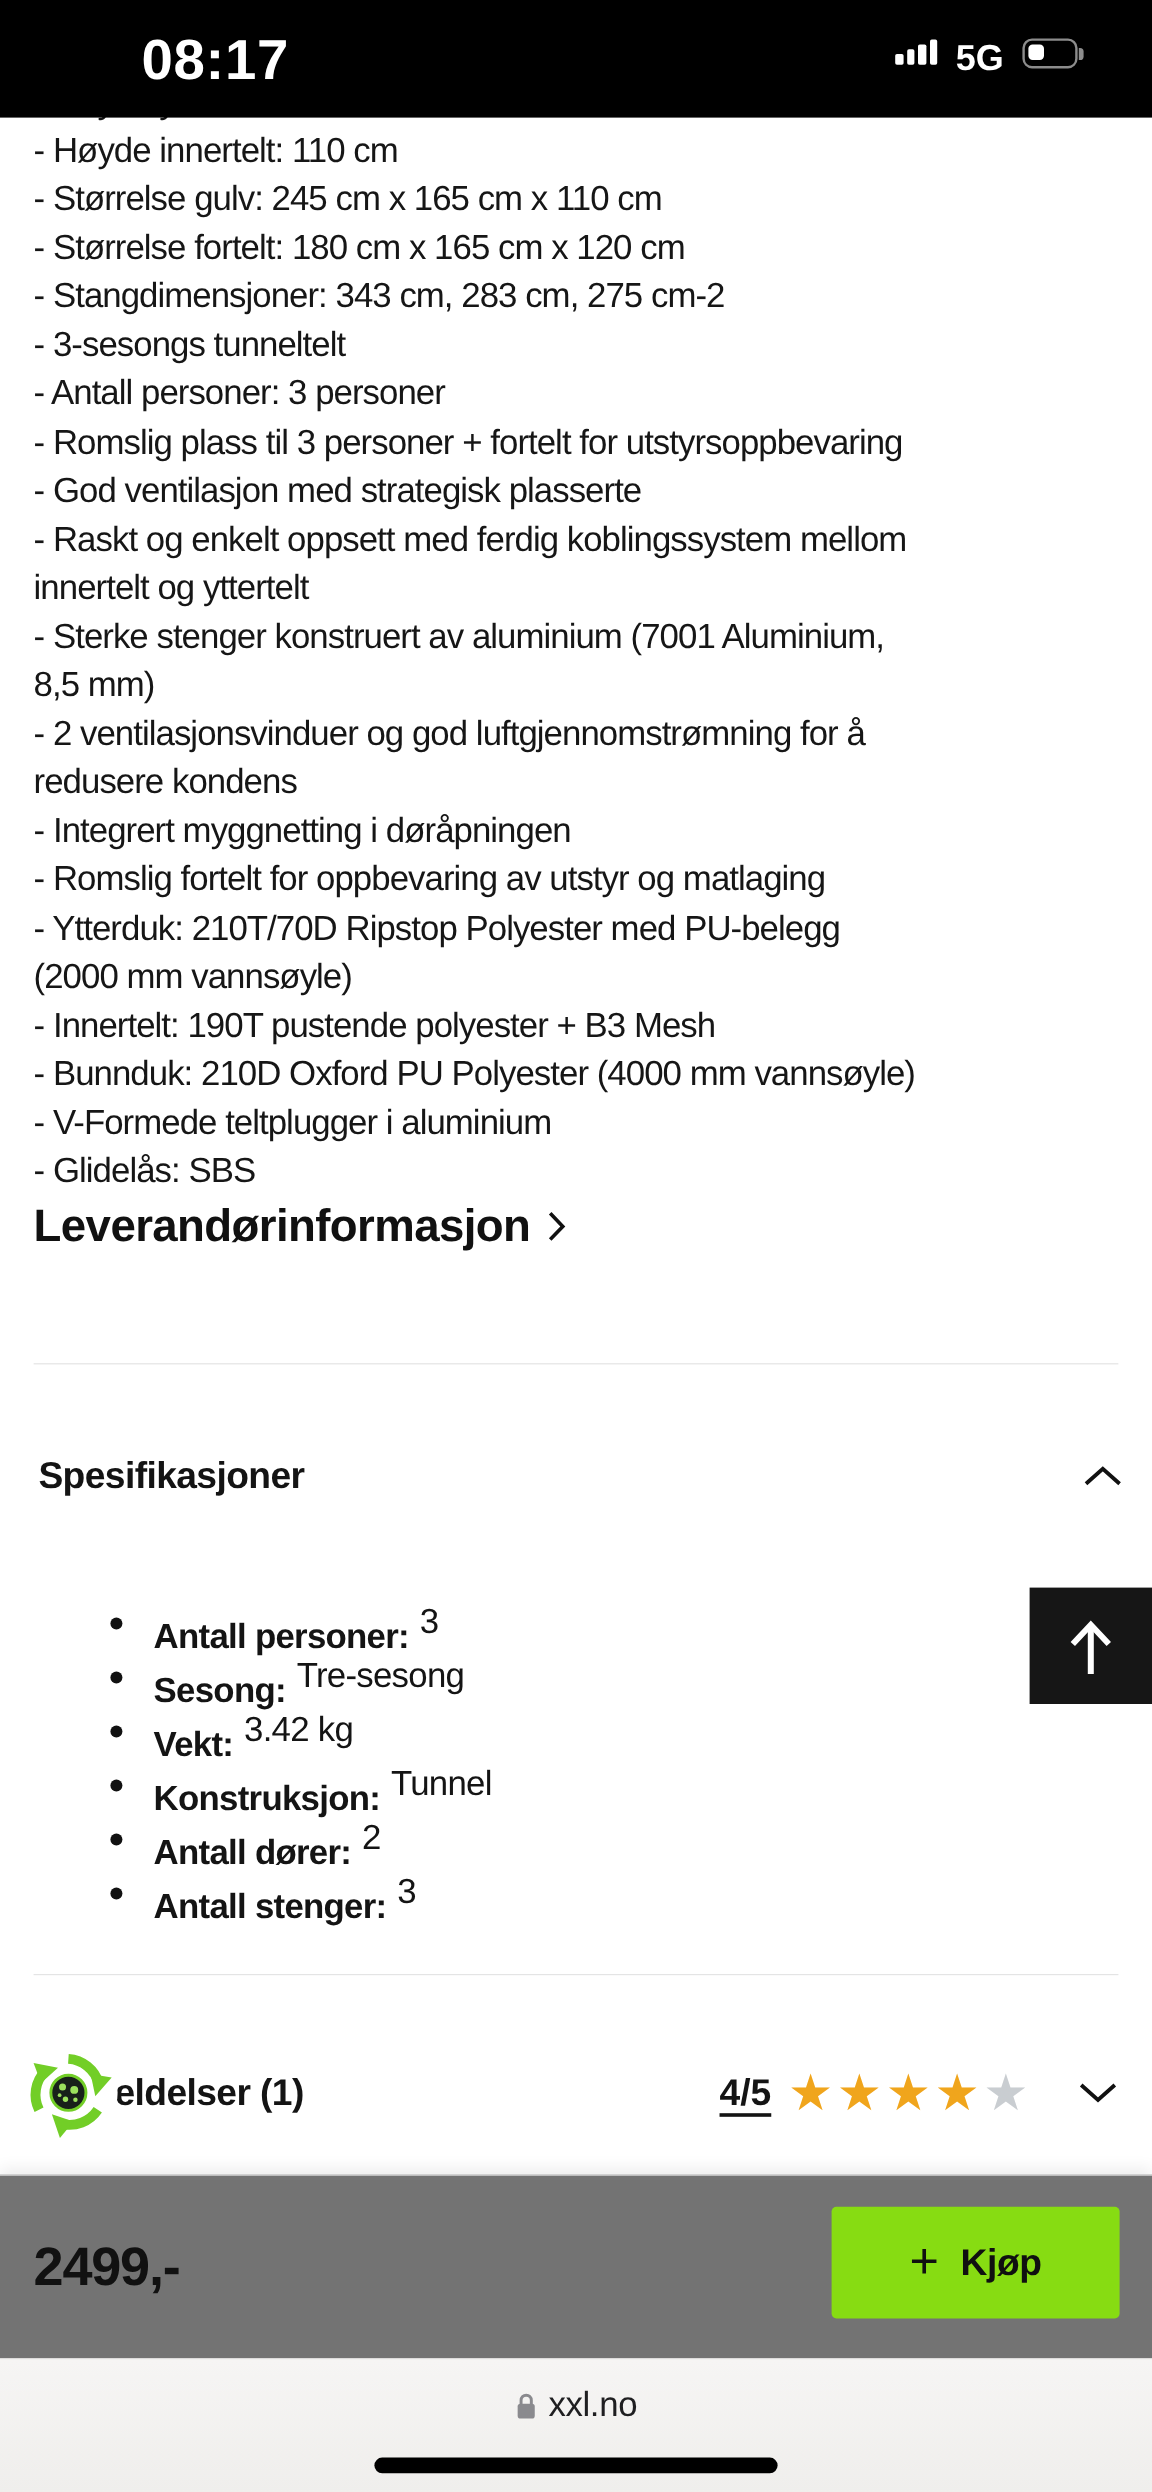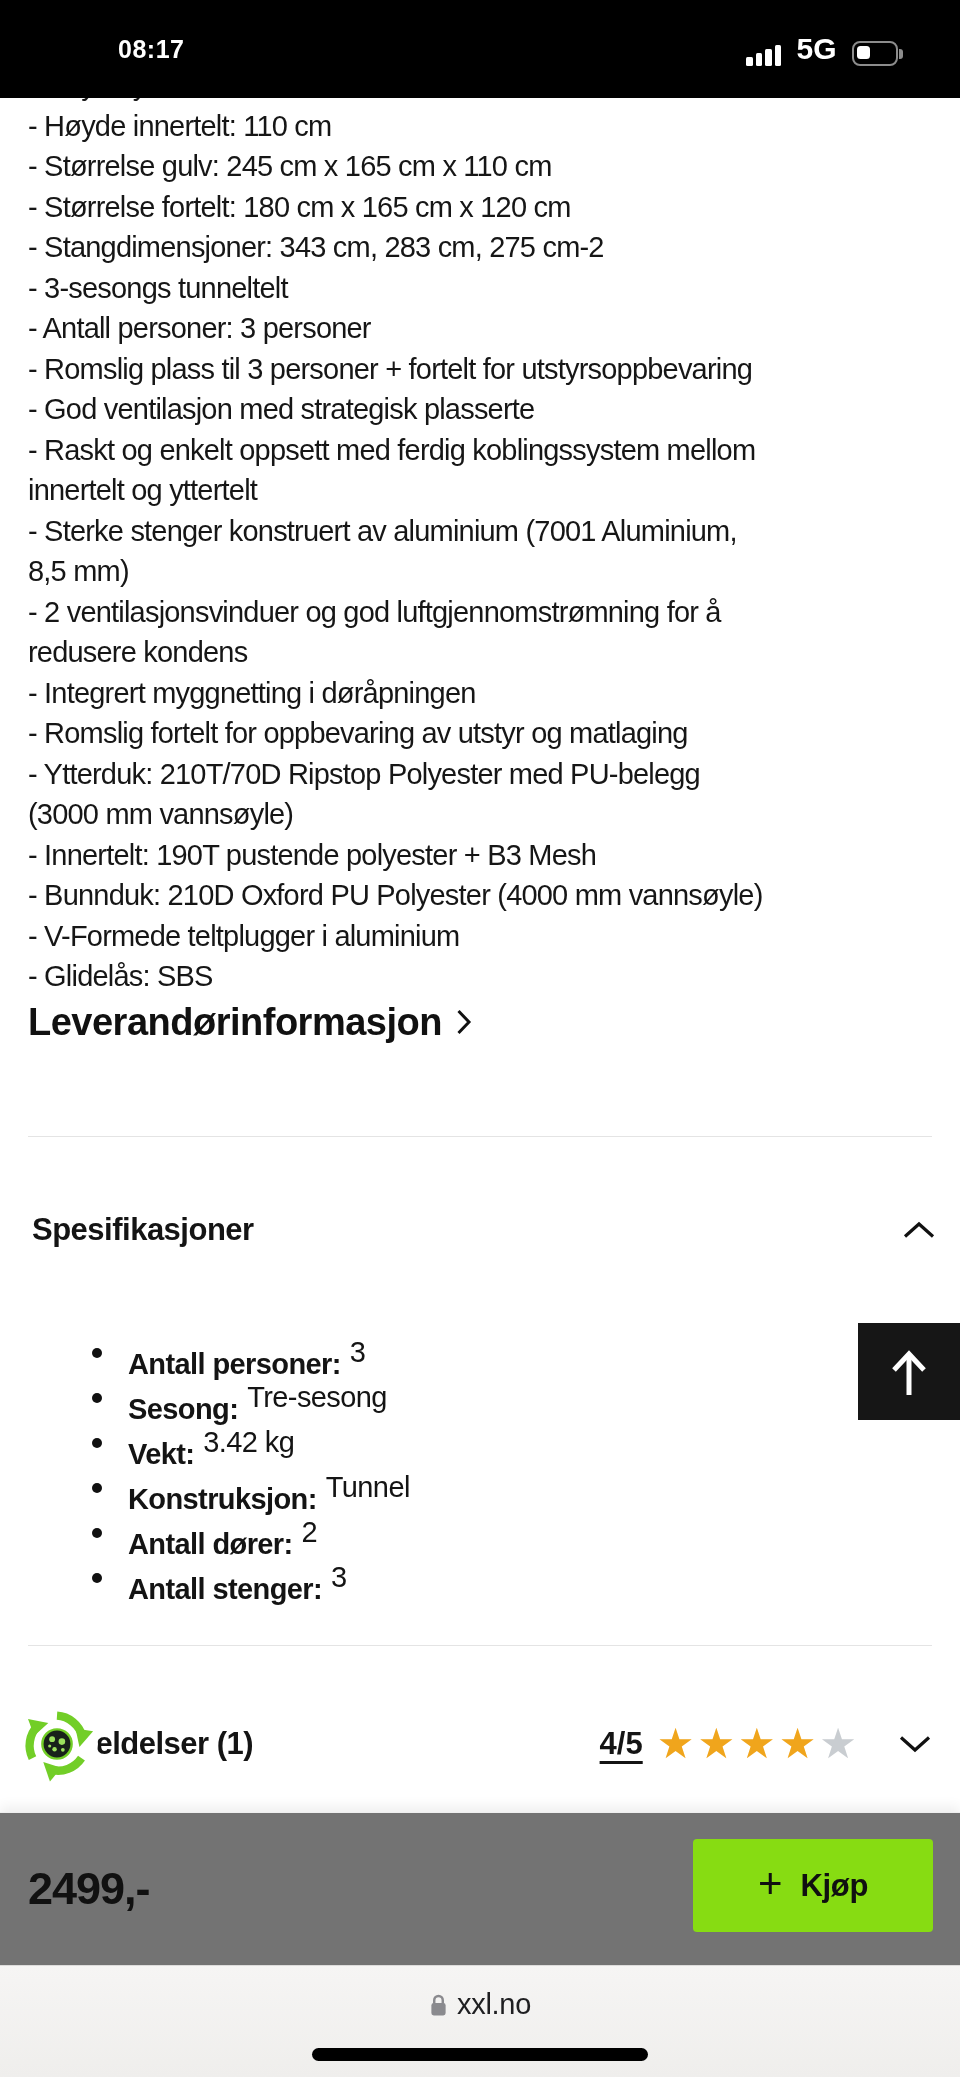--- a/index.html
+++ b/index.html
@@ -9,22 +9,22 @@
     position:relative; width:960px; height:2077px; margin:0 auto;
     background:#fff; overflow:hidden;
   }
 
   
   .status-bar {
     position:absolute; top:0; left:0; width:960px; height:98px;
     background:#000; z-index:30; display:flex; align-items:center;
     justify-content:space-between; padding:0 57px 0 118px;
   }
-  .status-time { color:#fff; font-size:25px; font-weight:700; letter-spacing:.5px; }
-  .status-right { display:flex; align-items:flex-end; gap:15px; }
+  .status-time { color:#fff; font-size:47px; font-weight:700; letter-spacing:.5px; }
+  .status-right { display:flex; align-items:flex-start; gap:15px; }
   .sig-bars { display:flex; align-items:flex-end; gap:3px; height:22px; }
   .sig-bars i { display:block; width:6.5px; border-radius:1.5px; background:#fff; }
   .sig-b1{height:9px;} .sig-b2{height:13px;} .sig-b3{height:17px;}
   .sig-b4{height:21px; background:rgba(255,255,255,.45);}
   .net-label { color:#fff; font-size:30px; font-weight:600; }
   .battery { display:flex; align-items:center; }
   .batt-body {
     width:46px; height:25px; border:2.5px solid rgba(255,255,255,.55);
     border-radius:8px; padding:3px; display:flex;
   }
@@ -163,21 +163,21 @@
     <div>- God ventilasjon med strategisk plasserte</div>
     <div>- Raskt og enkelt oppsett med ferdig koblingssystem mellom</div>
     <div>innertelt og yttertelt</div>
     <div>- Sterke stenger konstruert av aluminium (7001 Aluminium,</div>
     <div>8,5 mm)</div>
     <div>- 2 ventilasjonsvinduer og god luftgjennomstrømning for å</div>
     <div>redusere kondens</div>
     <div>- Integrert myggnetting i døråpningen</div>
     <div>- Romslig fortelt for oppbevaring av utstyr og matlaging</div>
     <div>- Ytterduk: 210T/70D Ripstop Polyester med PU-belegg</div>
-    <div>(3000 mm vannsøyle)</div>
+    <div>(2000 mm vannsøyle)</div>
     <div>- Innertelt: 190T pustende polyester + B3 Mesh</div>
     <div>- Bunnduk: 210D Oxford PU Polyester (4000 mm vannsøyle)</div>
     <div>- V-Formede teltplugger i aluminium</div>
     <div>- Glidelås: SBS</div>
 
     <div class="supplier-link">
       <span>Leverandørinformasjon</span>
       <svg class="chev" width="16" height="28" viewBox="0 0 16 28">
         <polyline points="2.5,3 13,14 2.5,25" fill="none" stroke="#111" stroke-width="3"></polyline>
       </svg>

